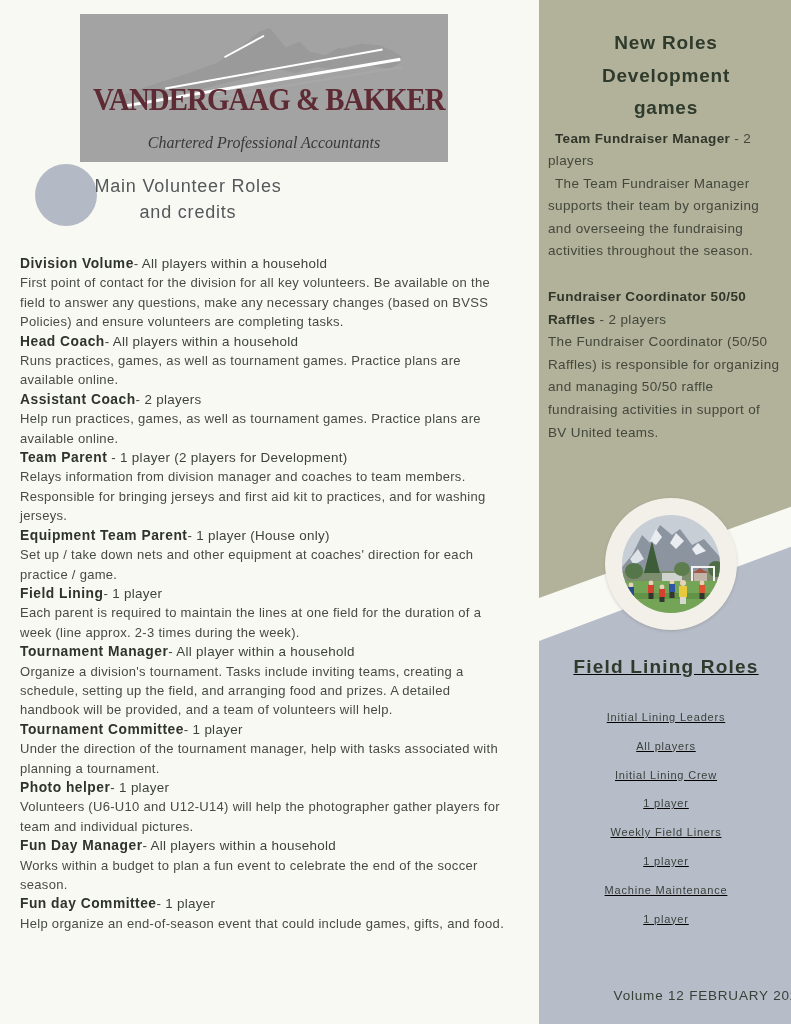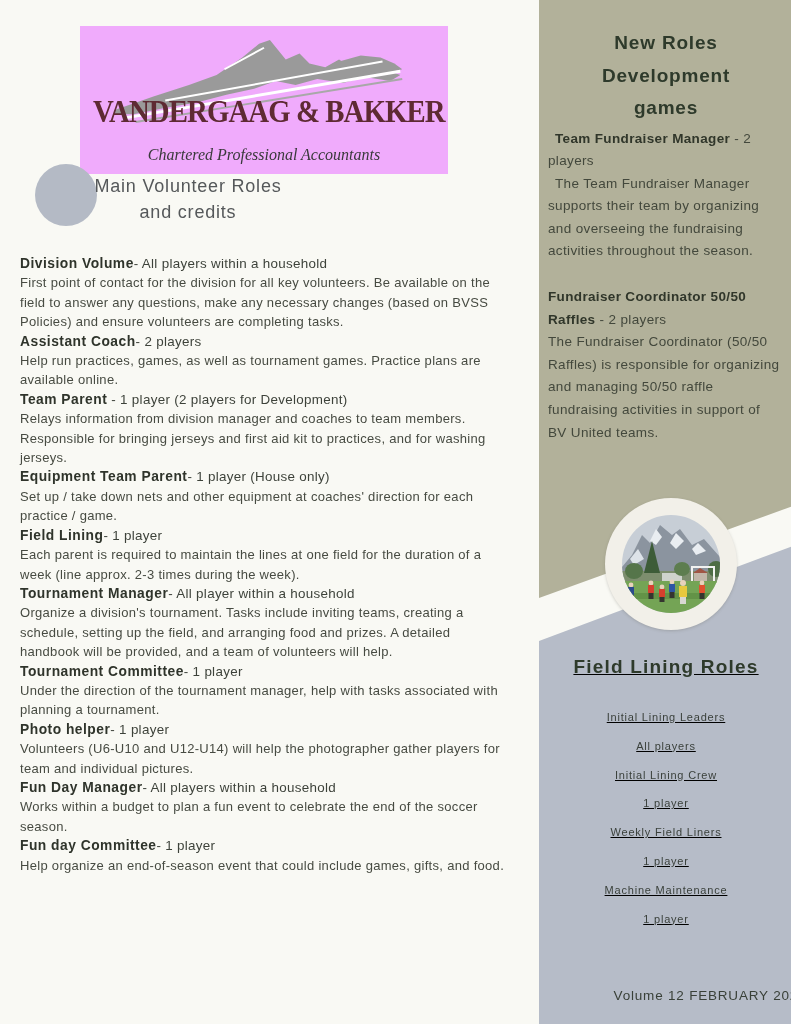--- a/index.html
+++ b/index.html
@@ -3,21 +3,21 @@
 <meta charset="utf-8">
 <style>
   html,body{margin:0;padding:0;}
   body{
     width:791px;height:1024px;position:relative;overflow:hidden;
     background:#f9f9f4;
     font-family:"Liberation Sans",sans-serif;
     -webkit-font-smoothing:antialiased;
   }
   
-  .logo-box{position:absolute;left:80px;top:26px;width:368px;height:148px;background:#f0abfc;}
+  .logo-box{position:absolute;left:80px;top:14px;width:368px;height:148px;background:#a3a3a3;}
   .mountain{position:absolute;left:26px;top:10px;width:316px;height:88px;}
   .logo-title{
     position:absolute;left:0;top:68px;width:100%;text-align:center;
     font-family:"Liberation Serif",serif;font-weight:700;font-size:31px;
     color:#5e2a33;letter-spacing:-1px;transform:scaleX(0.93);transform-origin:center;
     white-space:nowrap;
   }
   .logo-sub{
     position:absolute;left:0;top:120px;width:100%;text-align:center;
     font-family:"Liberation Serif",serif;font-style:italic;font-size:16px;color:#39393b;
@@ -75,20 +75,24 @@
 <div class="head-circle"></div>
 <div class="main-heading">
   <div>Main Volunteer Roles</div>
   <div>and credits</div>
 </div>
 
 <div class="roles">
   <div class="role">
     <div class="role-head"><b>Division Volume</b><span>- All players within a household</span></div>
     <div class="role-desc">First point of contact for the division for all key volunteers. Be available on the field to answer any questions, make any necessary changes (based on BVSS Policies) and ensure volunteers are completing tasks.</div>
+  </div>
+  <div class="role">
+    <div class="role-head"><b>Head Coach</b><span>- All players within a household</span></div>
+    <div class="role-desc">Runs practices, games, as well as tournament games. Practice plans are available online.</div>
   </div>
   <div class="role">
     <div class="role-head"><b>Assistant Coach</b><span>- 2 players</span></div>
     <div class="role-desc">Help run practices, games, as well as tournament games. Practice plans are available online.</div>
   </div>
   <div class="role">
     <div class="role-head"><b>Team Parent</b><span> - 1 player (2 players for Development)</span></div>
     <div class="role-desc">Relays information from division manager and coaches to team members. Responsible for bringing jerseys and first aid kit to practices, and for washing jerseys.</div>
   </div>
   <div class="role">

